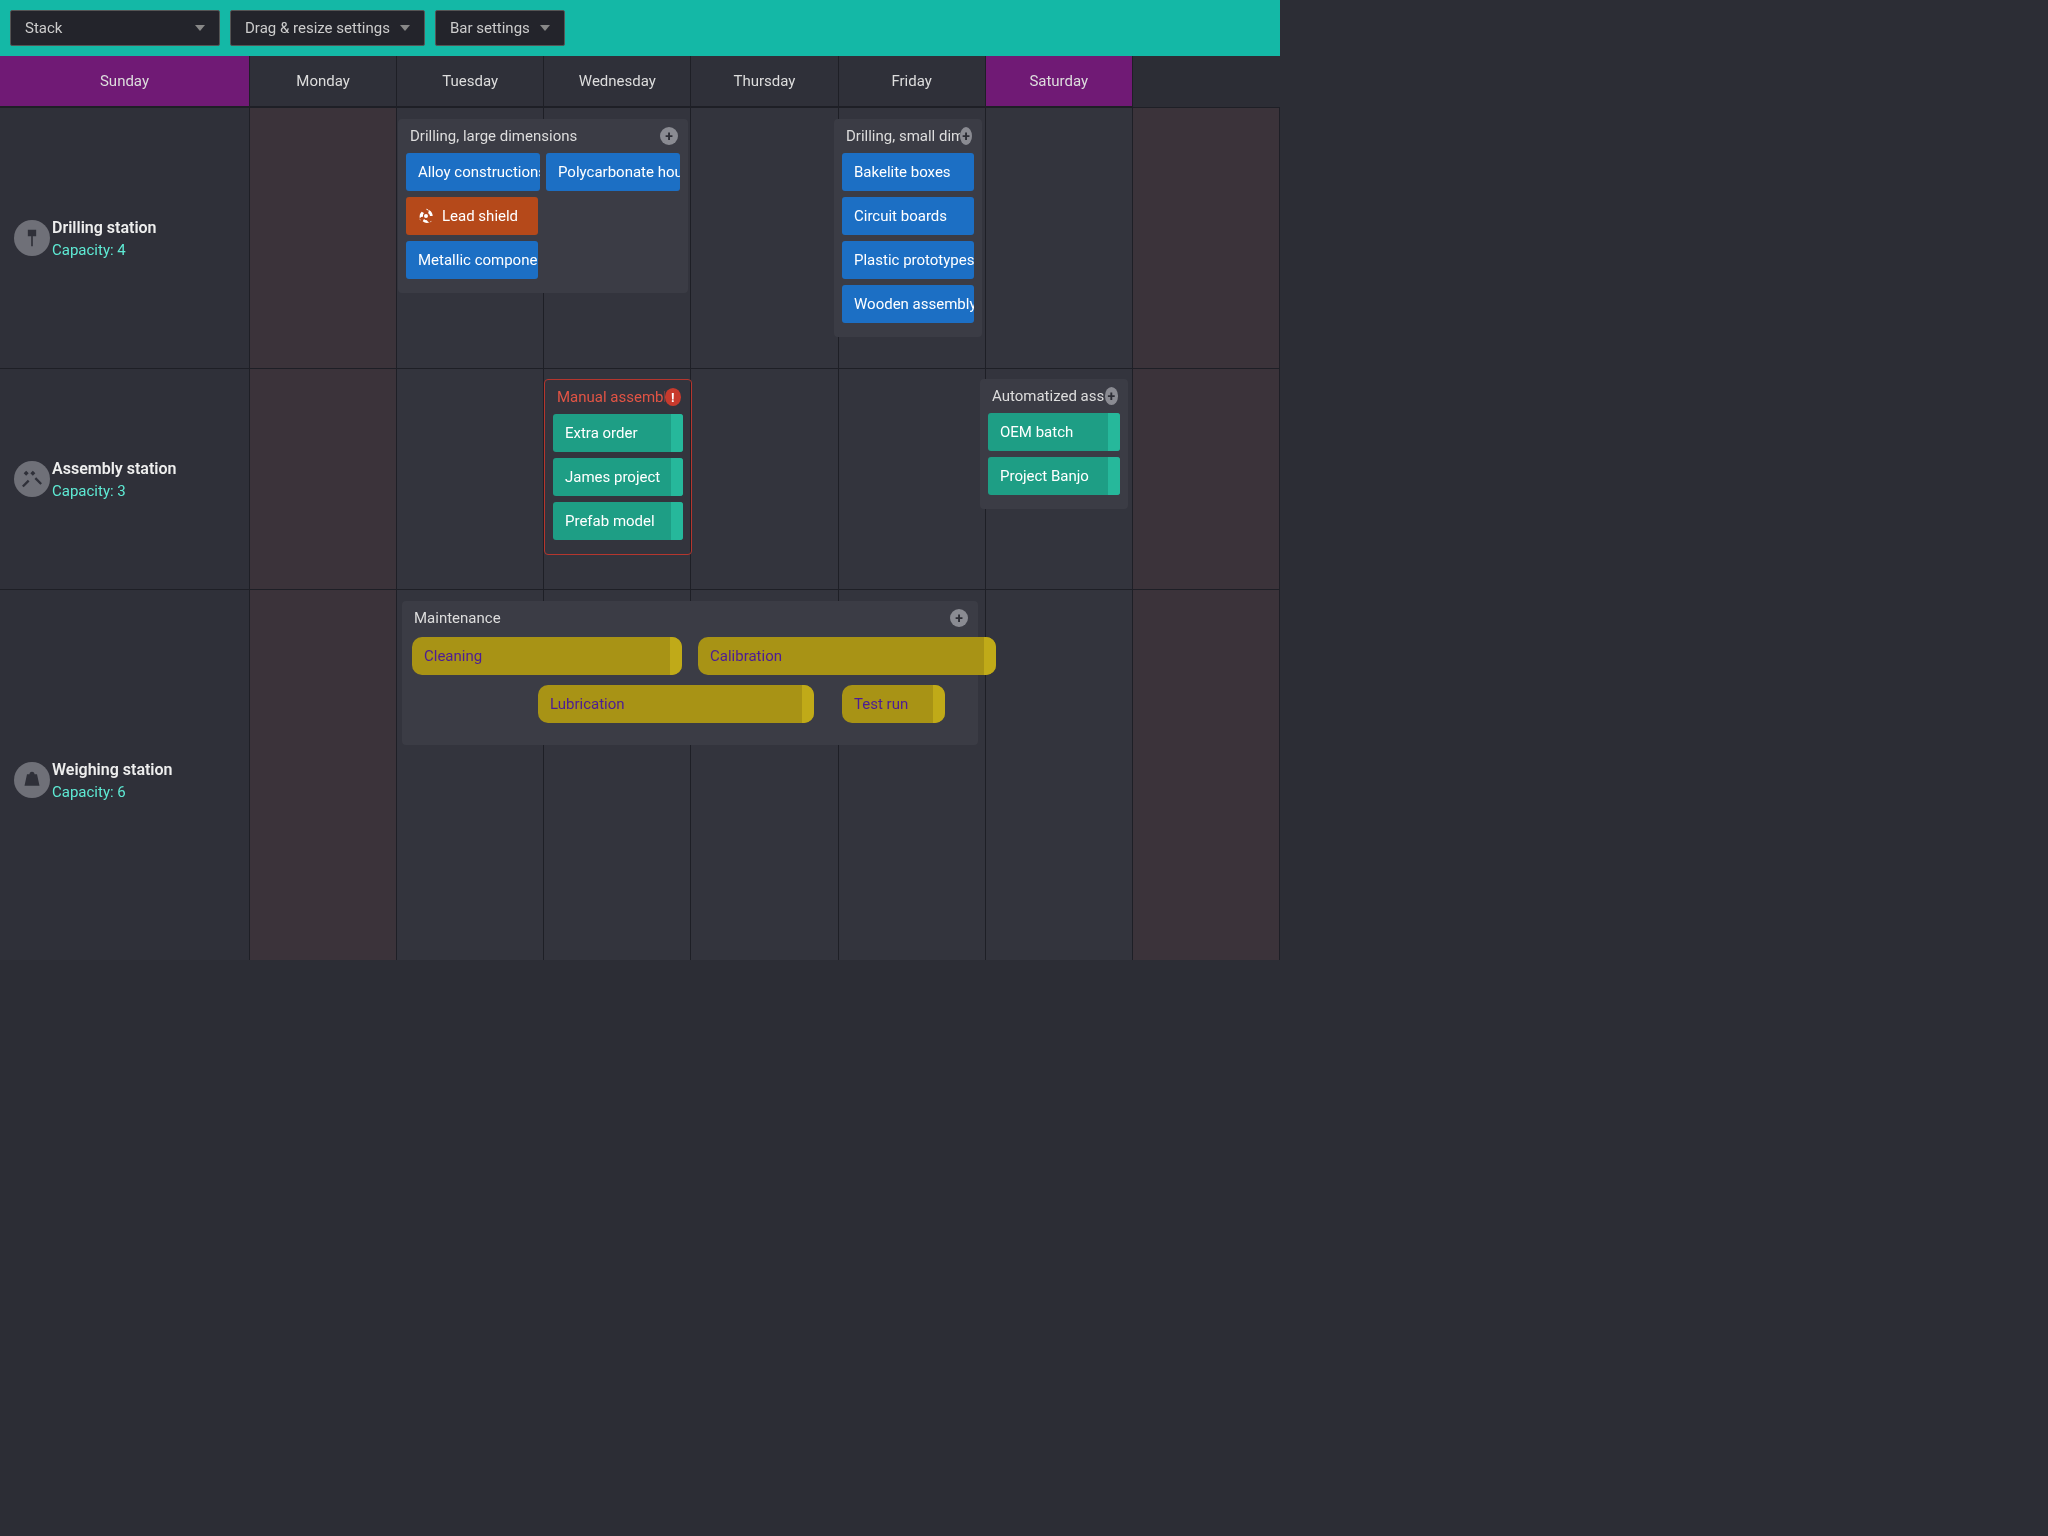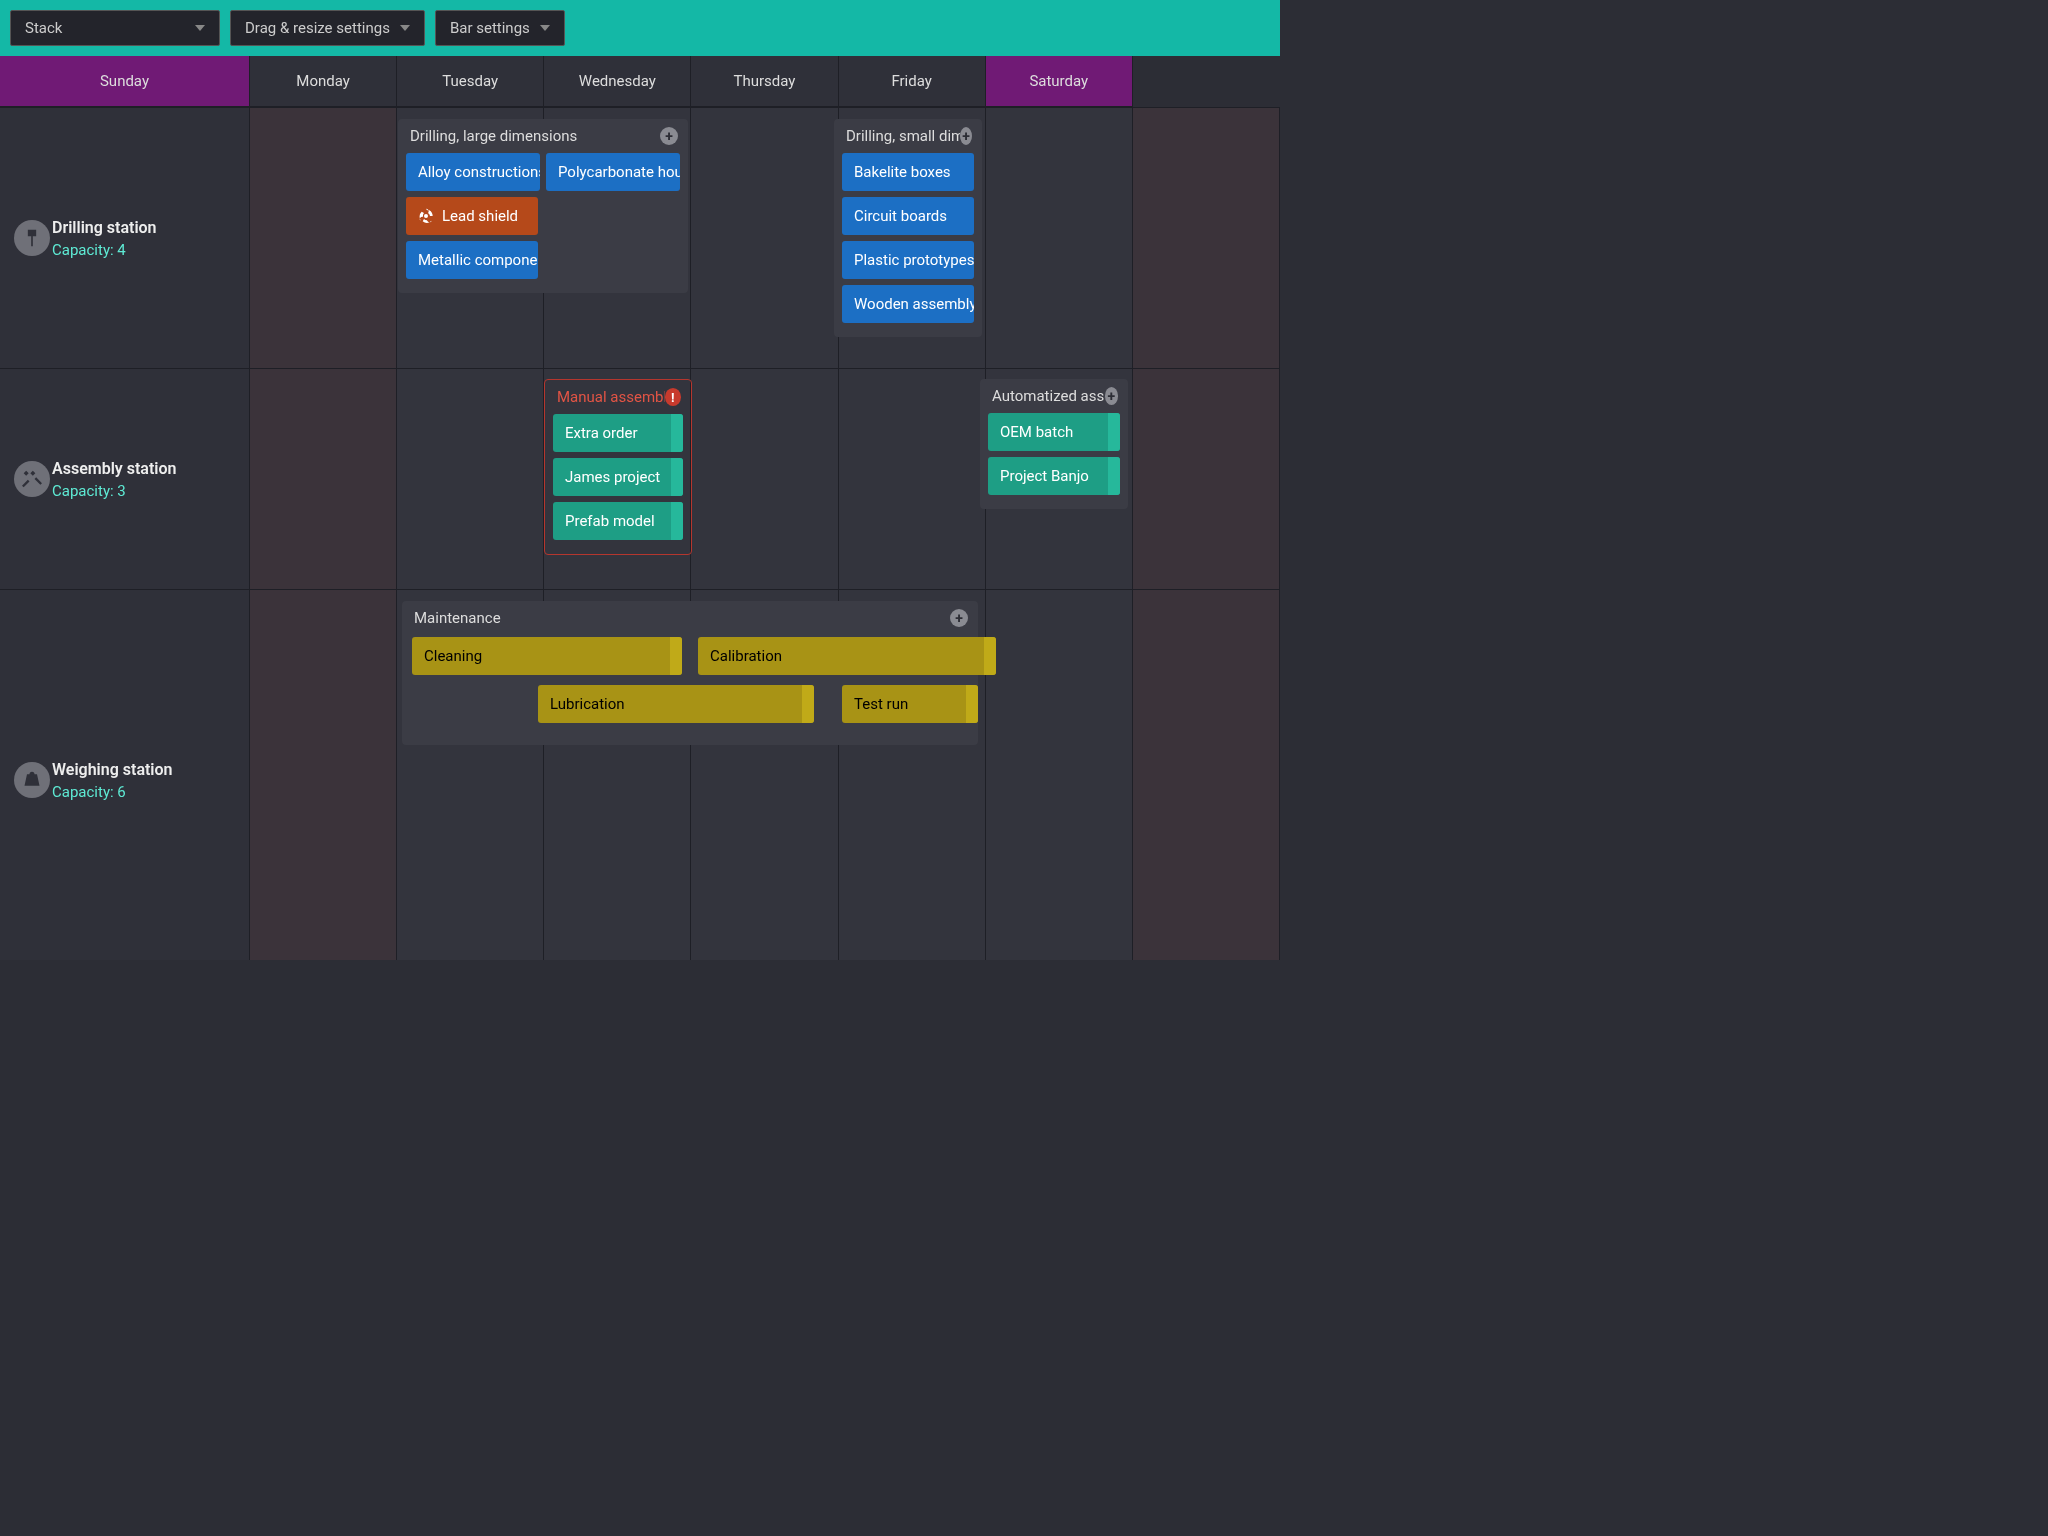--- a/index.html
+++ b/index.html
@@ -162,23 +162,23 @@
 .task .hazard { width: 16px; height: 16px; }
 .task-row {
   display: flex;
   gap: 6px;
   margin-bottom: 6px;
 }
 .task-row .task { flex: 1; margin-bottom: 0; }
 .bar {
   position: absolute;
   background: #a89315;
-  color: #000000;
+  color: #4c1d95;
   padding: 10px 12px;
-  border-radius: 3px;
+  border-radius: 10px;
   font-size: 15px;
   white-space: nowrap;
   overflow: hidden;
 }
 .bar::after {
   content: '';
   position: absolute;
   right: 0; top: 0; bottom: 0;
   width: 12px;
   background: #c0aa18;
@@ -332,16 +332,16 @@
 
     <div class="group-card" style="top:494px; left:152px; width:576px; padding-bottom:110px;">
       <div class="group-header">
         <span>Maintenance</span>
         <span class="plus-badge">+</span>
       </div>
     </div>
     <div class="bar" style="top:530px; left:162px; width:270px;">Cleaning</div>
     <div class="bar" style="top:530px; left:448px; width:298px;">Calibration</div>
     <div class="bar" style="top:578px; left:288px; width:276px;">Lubrication</div>
-    <div class="bar" style="top:578px; left:592px; width:136px;">Test run</div>
+    <div class="bar" style="top:578px; left:592px; width:103px;">Test run</div>
 
   </div>
 </div>
 
 </body></html>

